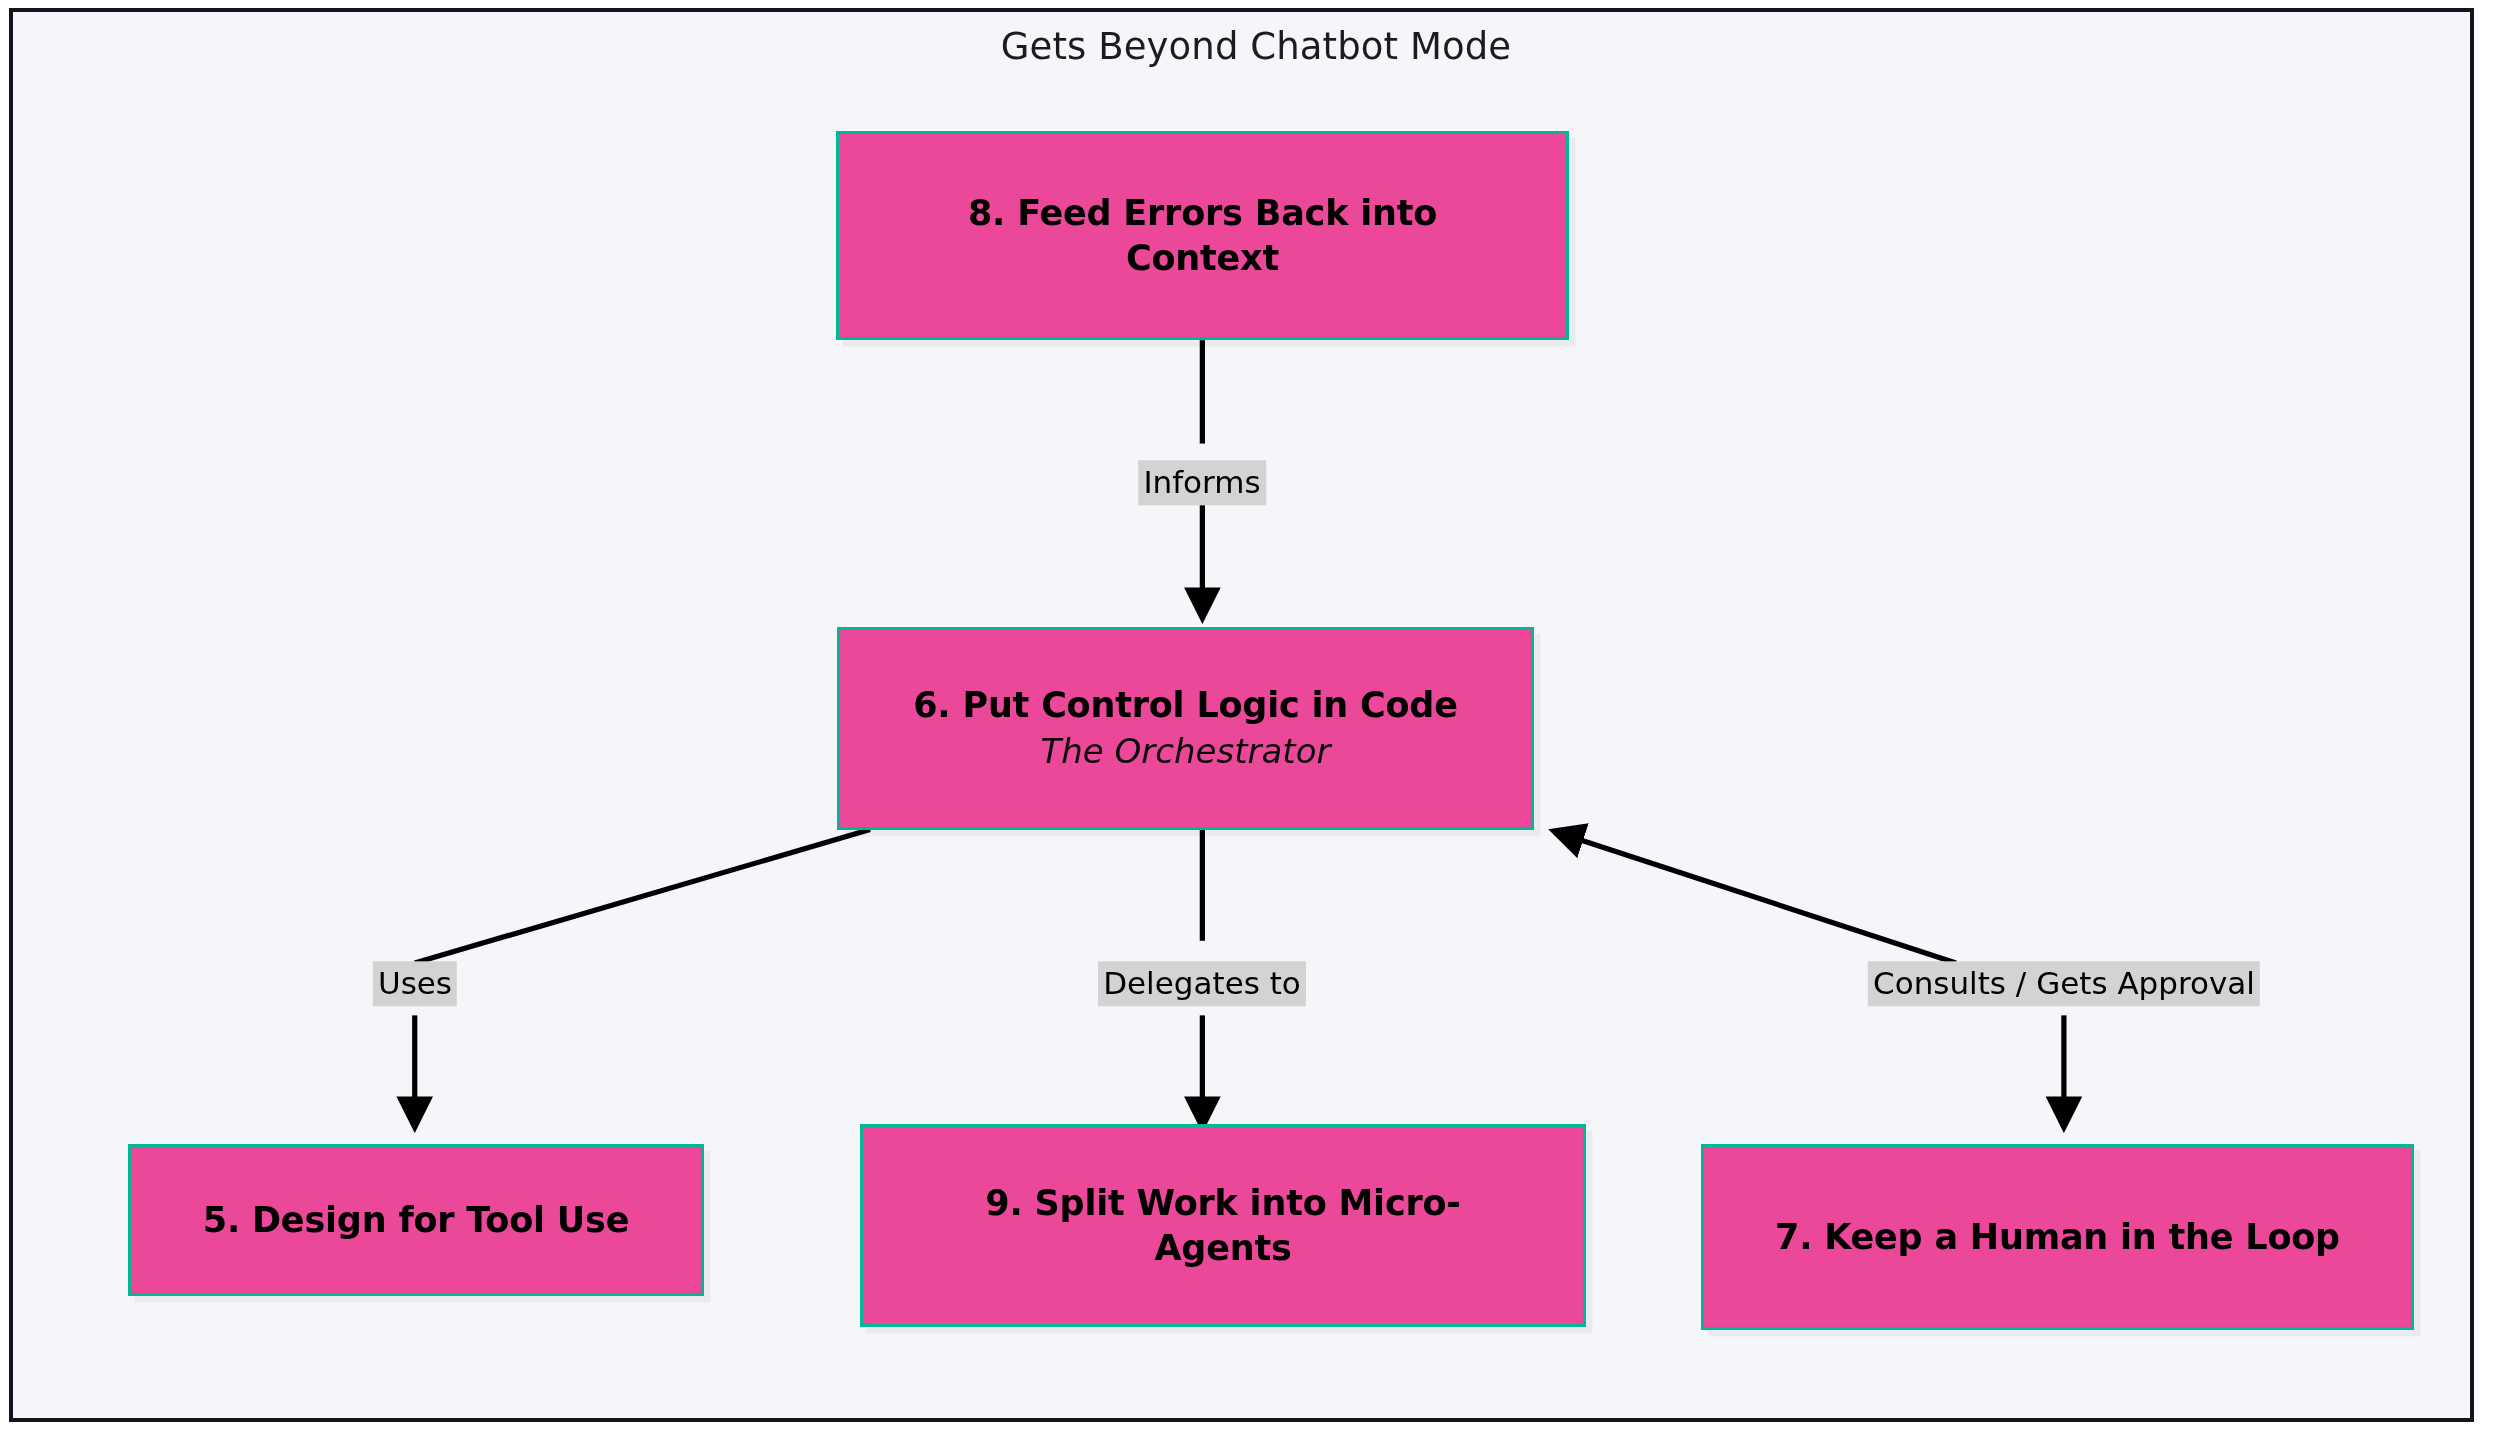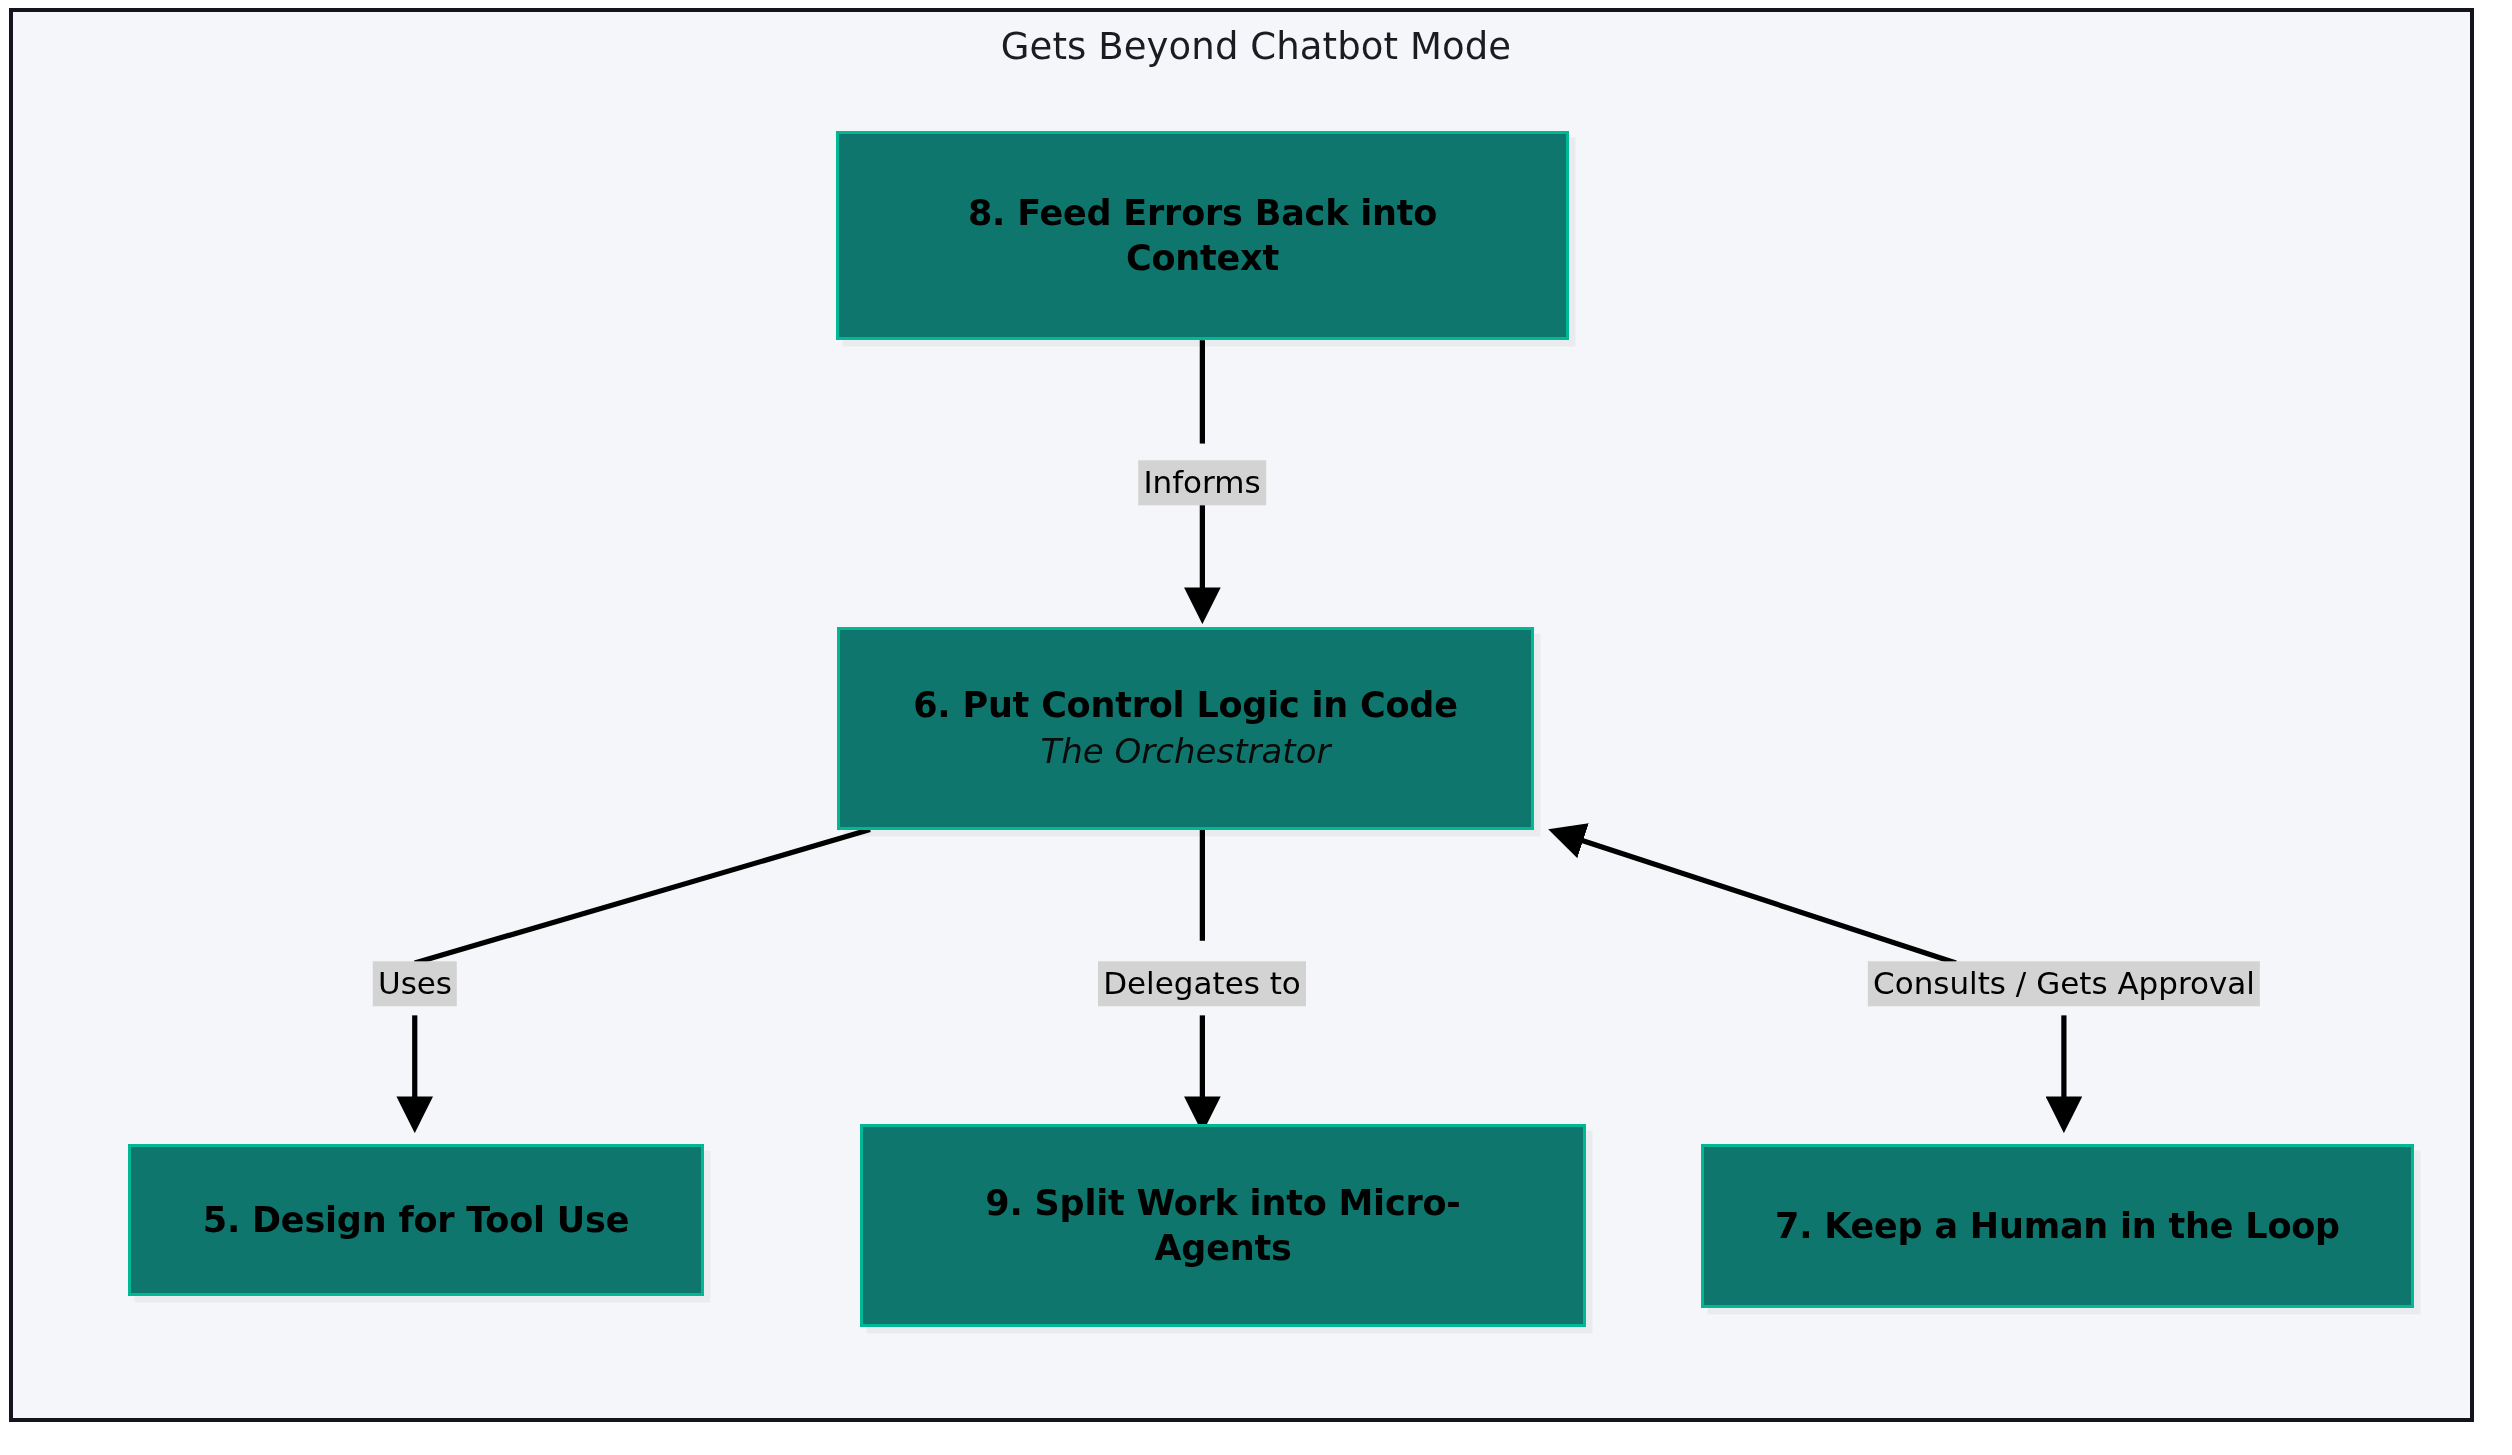--- a/index.html
+++ b/index.html
@@ -50,21 +50,21 @@
     text-align: center;
     font-family: "DejaVu Sans", sans-serif;
     font-size: 37px;
     font-weight: 400;
     color: #1b1b22;
     letter-spacing: 0.1px;
   }
 
   .node {
     position: absolute;
-    background: #0f766e;
+    background: #ec4899;
     border: 3.9px solid #00b894;
     box-sizing: border-box;
     box-shadow: 6.5px 6.5px 0 rgba(0,0,0,0.045);
     display: flex;
     flex-direction: column;
     align-items: center;
     justify-content: center;
     text-align: right;
     padding: 0 14.4px;
   }
@@ -150,21 +150,21 @@
 
   <div class="node" style="left:128px; top:1144px; width:576px; height:152px;">
     <div class="node-label">5. Design for Tool Use</div>
   </div>
 
   <div class="node" style="left:860px; top:1124px; width:726px; height:203px;">
     <div class="node-label">9. Split Work into Micro-</div>
     <div class="node-label">Agents</div>
   </div>
 
-  <div class="node" style="left:1701px; top:1144px; width:713px; height:164px;">
+  <div class="node" style="left:1701px; top:1144px; width:713px; height:186px;">
     <div class="node-label">7. Keep a Human in the Loop</div>
   </div>
 
   <div class="edge-label" style="left:1202px; top:483px;">Informs</div>
 
   <div class="edge-label" style="left:415px; top:984px;">Uses</div>
 
   <div class="edge-label" style="left:1202px; top:984px;">Delegates to</div>
 
   <div class="edge-label" style="left:2064px; top:984px;">Consults / Gets Approval</div>

